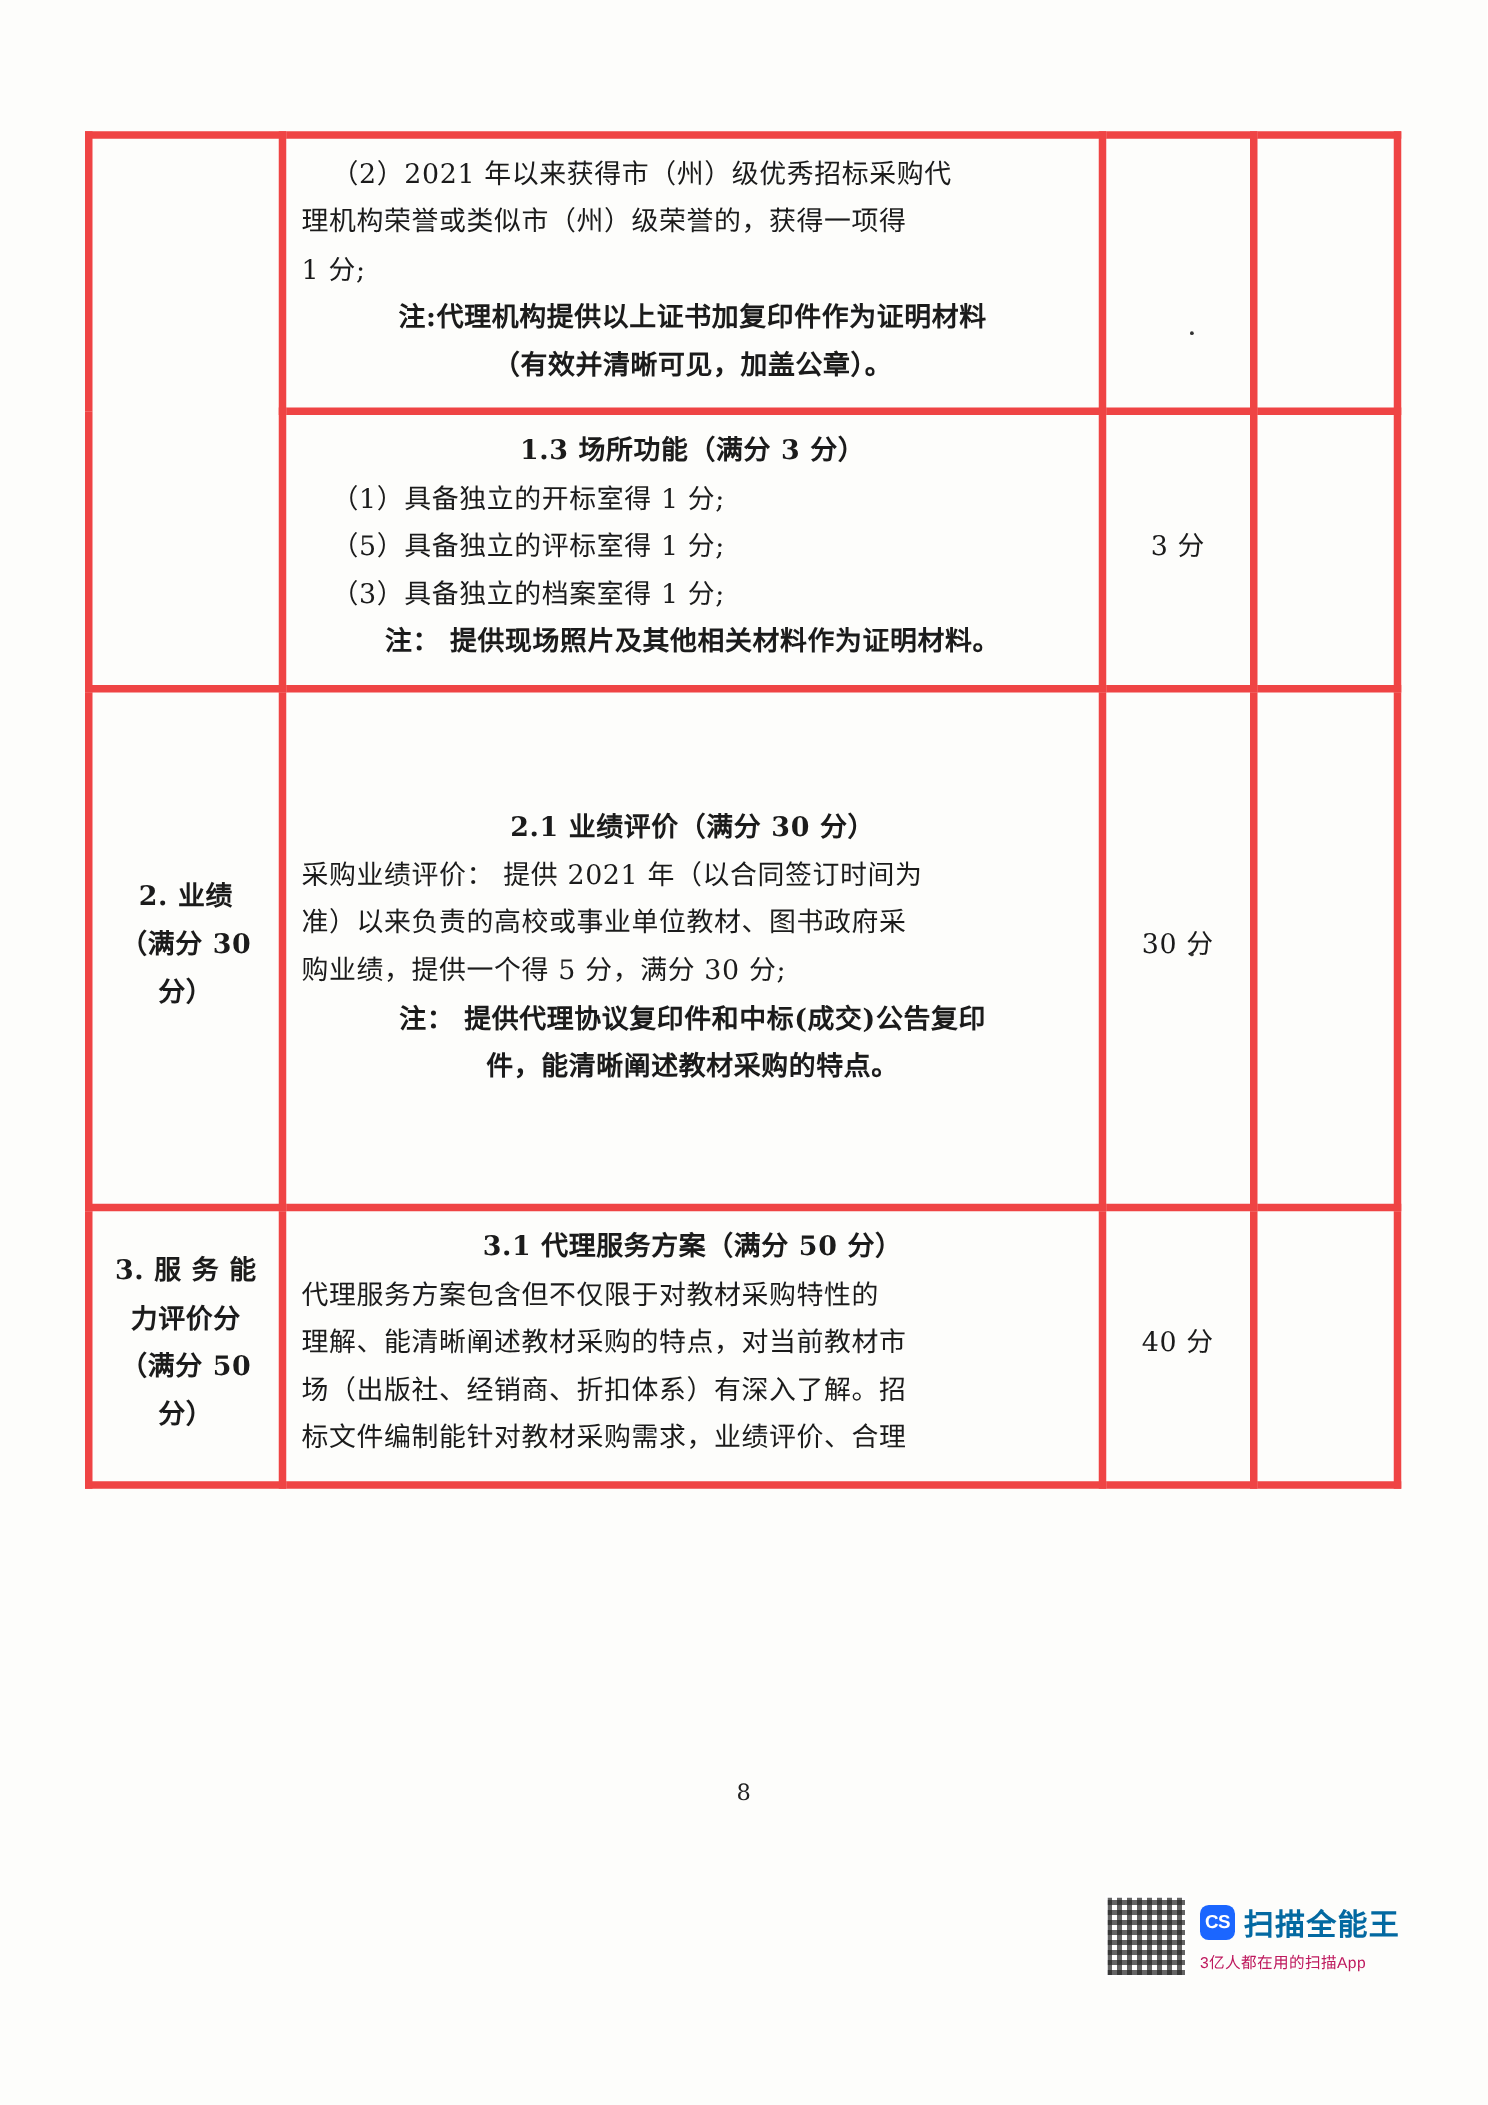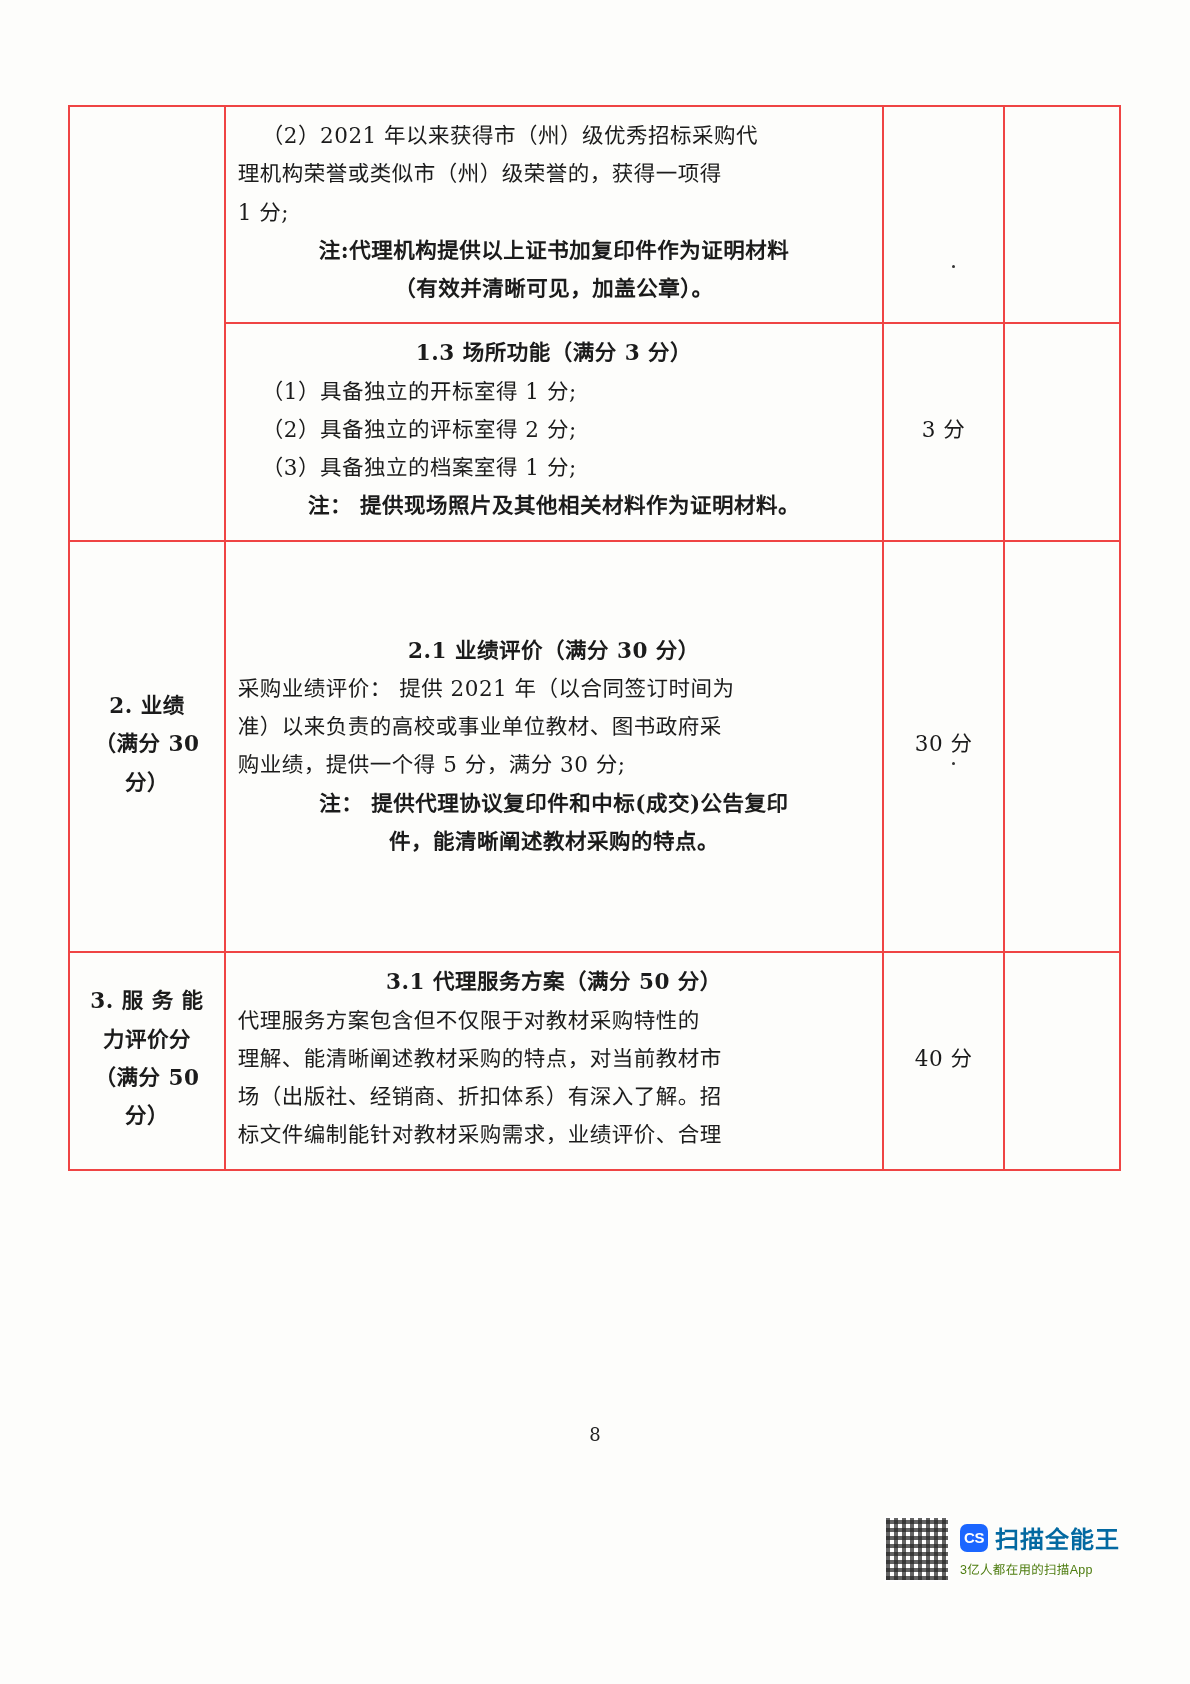--- a/index.html
+++ b/index.html
@@ -27,21 +27,21 @@
   
   .score-table {
     position: absolute;
     left: 68px;
     top: 105px;
     width: 1053px;
     border-collapse: collapse;
     table-layout: fixed;
   }
   .score-table td {
-    border: 2px solid #ef4444;
+    border: 6px solid #ef4444;
     vertical-align: middle;
     padding: 10px 12px 14px 12px;
     font-size: 21.5px;
     line-height: 1.78;
     letter-spacing: 0.5px;
   }
   .col-cat   { width: 148px; }
   .col-body  { width: 625px; }
   .col-score { width: 115px; }
   .col-note  { width: 110px; }
@@ -136,21 +136,21 @@
   .badge-title {
     font-family: Liberation Serif, serif;
     font-size: 24px;
     font-weight: 700;
     color: #0369a1;
     letter-spacing: 1px;
   }
   .badge-sub {
     font-family: "Liberation Sans", sans-serif;
     font-size: 12.5px;
-    color: #4d7c0f;
+    color: #be185d;
     letter-spacing: .3px;
   }
 </style>
 </head>
 <body>
 
 <div class="page">
 
   <table class="score-table">
     <colgroup>
@@ -171,21 +171,21 @@
           <p class="bold">（有效并清晰可见，加盖公章）。</p>
         </td>
         <td class="score-cell"></td>
         <td class="note-cell"></td>
       </tr>
 
       <tr>
         <td class="body-cell">
           <p class="bold">1.3 场所功能（满分 3 分）</p>
           <p class="indent">（1）具备独立的开标室得 1 分;</p>
-          <p class="indent">（2）具备独立的评标室得 2 分;</p>
+          <p class="indent">（5）具备独立的评标室得 1 分;</p>
           <p class="indent">（3）具备独立的档案室得 1 分;</p>
           <p class="bold">注： 提供现场照片及其他相关材料作为证明材料。</p>
         </td>
         <td class="score-cell">3 分</td>
         <td class="note-cell"></td>
       </tr>
 
       <tr>
         <td class="cat-cell">
           <span class="blockline">2. 业绩</span>

